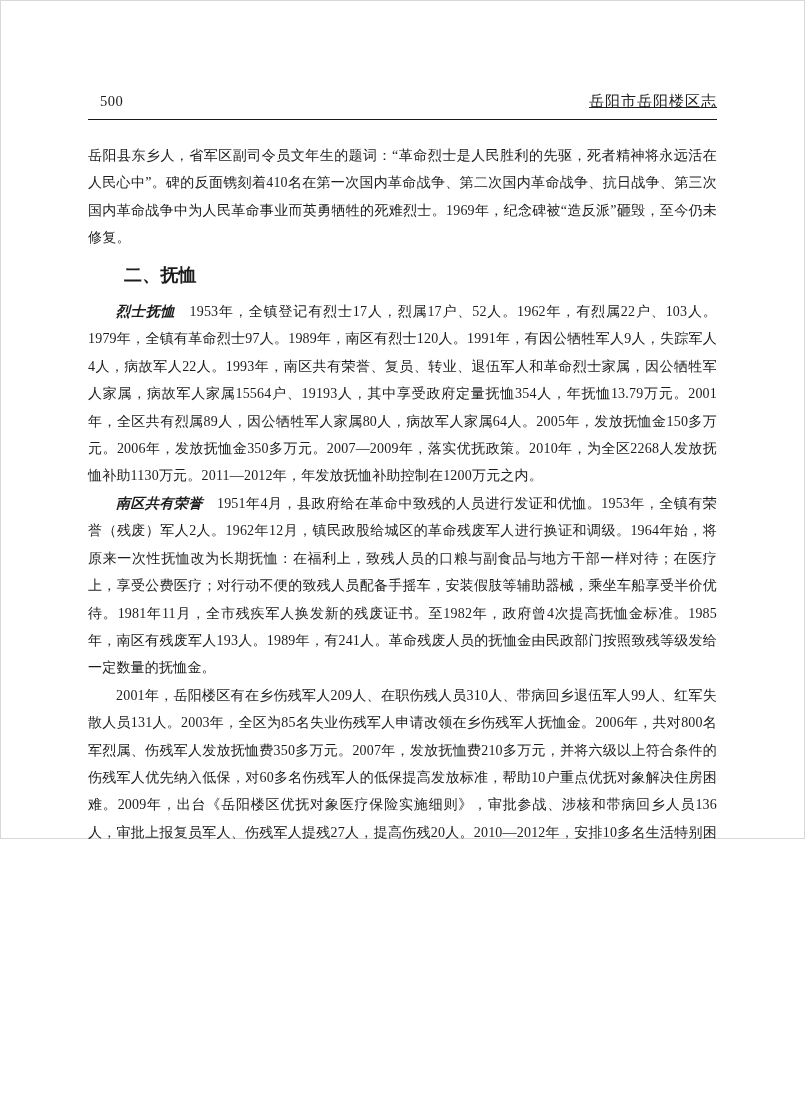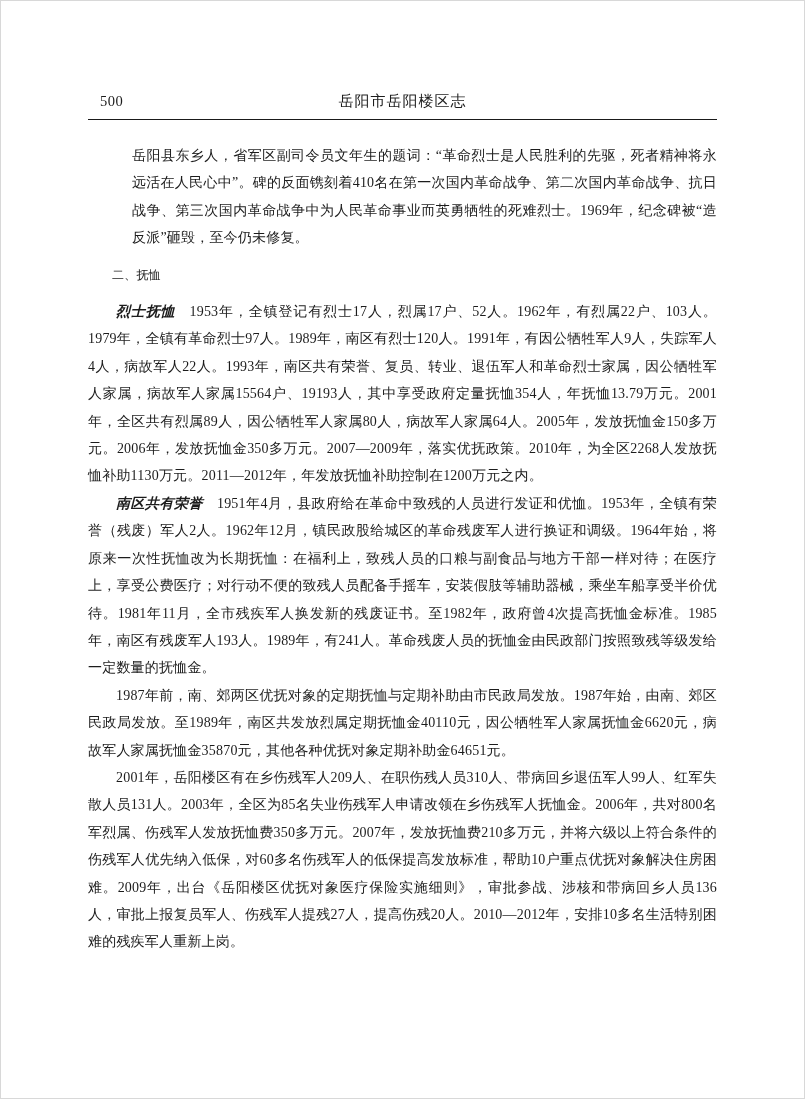--- a/index.html
+++ b/index.html
@@ -5,62 +5,63 @@
   * { margin: 0; padding: 0; box-sizing: border-box; }
   html, body { width: 805px; }
   body {
     background: #ffffff;
     font-family: "Liberation Serif", "DejaVu Serif", serif;
     color: #1c1c1c;
   }
   .page {
     position: relative;
     width: 805px;
-    height: 1099px;
+    height: 839px;
     background: #ffffff;
     box-shadow: inset 0 0 0 1px #d8d8d8;
     padding: 94px 88px 0 88px;
     overflow: hidden;
   }
   .page-header {
     position: relative;
     height: 17px;
     font-size: 15px;
     line-height: 1;
   }
   .page-number {
     position: absolute;
     left: 12px;
     top: 0;
     font-size: 14.5px;
     letter-spacing: 0.5px;
   }
   .book-title {
     display: block;
-    text-align: center;
+    text-align: right;
     font-size: 15px;
     letter-spacing: 1px;
+    text-decoration: underline;
   }
   .header-rule {
     border-bottom: 1.5px solid #1a1a1a;
     margin-top: 8px;
   }
   .content {
     margin-top: 22px;
     font-size: 14px;
     line-height: 27.4px;
     text-align: justify;
     letter-spacing: 0.2px;
   }
   .para { text-indent: 2em; }
-  .para.no-indent { text-indent: 0; margin-left: 44px; }
+  .para.no-indent { text-indent: 0; }
   .runin { font-weight: bold; margin-right: 1em; font-style: italic; }
   .section-heading {
-    font-size: 12px;
-    font-weight: normal;
+    font-size: 18px;
+    font-weight: bold;
     text-indent: 2em;
     margin: 10px 0 9px 0;
     line-height: 27.4px;
   }
 </style>
 </head>
 <body>
 
 <div class="page">
 
@@ -74,18 +75,17 @@
 
     <p class="para no-indent">岳阳县东乡人，省军区副司令员文年生的题词：“革命烈士是人民胜利的先驱，死者精神将永远活在人民心中”。碑的反面镌刻着410名在第一次国内革命战争、第二次国内革命战争、抗日战争、第三次国内革命战争中为人民革命事业而英勇牺牲的死难烈士。1969年，纪念碑被“造反派”砸毁，至今仍未修复。</p>
 
 
     <h3 class="section-heading">二、抚恤</h3>
 
     <p class="para"><b class="runin">烈士抚恤</b><span>1953年，全镇登记有烈士17人，烈属17户、52人。1962年，有烈属22户、103人。1979年，全镇有革命烈士97人。1989年，南区有烈士120人。1991年，有因公牺牲军人9人，失踪军人4人，病故军人22人。1993年，南区共有荣誉、复员、转业、退伍军人和革命烈士家属，因公牺牲军人家属，病故军人家属15564户、19193人，其中享受政府定量抚恤354人，年抚恤13.79万元。2001年，全区共有烈属89人，因公牺牲军人家属80人，病故军人家属64人。2005年，发放抚恤金150多万元。2006年，发放抚恤金350多万元。2007—2009年，落实优抚政策。2010年，为全区2268人发放抚恤补助1130万元。2011—2012年，年发放抚恤补助控制在1200万元之内。</span></p>
 
     <p class="para"><b class="runin">南区共有荣誉</b><span>1951年4月，县政府给在革命中致残的人员进行发证和优恤。1953年，全镇有荣誉（残废）军人2人。1962年12月，镇民政股给城区的革命残废军人进行换证和调级。1964年始，将原来一次性抚恤改为长期抚恤：在福利上，致残人员的口粮与副食品与地方干部一样对待；在医疗上，享受公费医疗；对行动不便的致残人员配备手摇车，安装假肢等辅助器械，乘坐车船享受半价优待。1981年11月，全市残疾军人换发新的残废证书。至1982年，政府曾4次提高抚恤金标准。1985年，南区有残废军人193人。1989年，有241人。革命残废人员的抚恤金由民政部门按照致残等级发给一定数量的抚恤金。</span></p>
 
-    <p class="para">1987年前，南、郊两区优抚对象的定期抚恤与定期补助由市民政局发放。1987年始，由南、郊区民政局发放。至1989年，南区共发放烈属定期抚恤金40110元，因公牺牲军人家属抚恤金6620元，病故军人家属抚恤金35870元，其他各种优抚对象定期补助金64651元。</p>
 
     <p class="para">2001年，岳阳楼区有在乡伤残军人209人、在职伤残人员310人、带病回乡退伍军人99人、红军失散人员131人。2003年，全区为85名失业伤残军人申请改领在乡伤残军人抚恤金。2006年，共对800名军烈属、伤残军人发放抚恤费350多万元。2007年，发放抚恤费210多万元，并将六级以上符合条件的伤残军人优先纳入低保，对60多名伤残军人的低保提高发放标准，帮助10户重点优抚对象解决住房困难。2009年，出台《岳阳楼区优抚对象医疗保险实施细则》，审批参战、涉核和带病回乡人员136人，审批上报复员军人、伤残军人提残27人，提高伤残20人。2010—2012年，安排10多名生活特别困难的残疾军人重新上岗。</p>
 
   </main>
 </div>
 
 </body></html>

